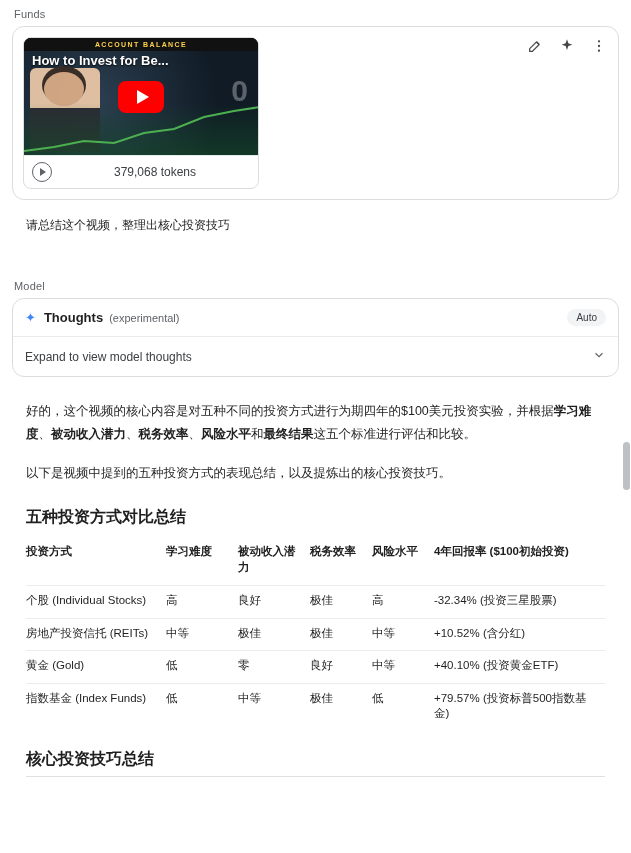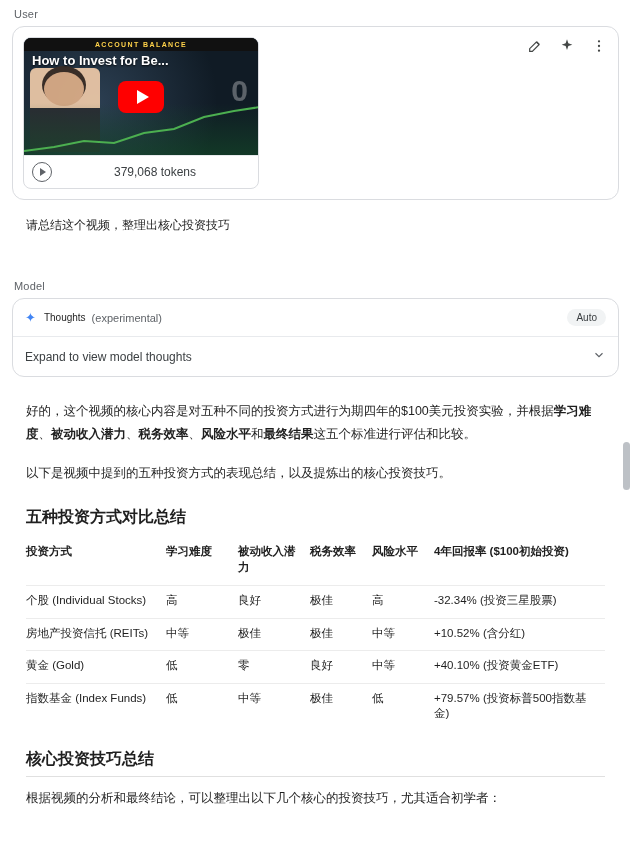--- a/index.html
+++ b/index.html
@@ -209,22 +209,22 @@
     padding: 10px 12px;
     border-bottom: 1px solid #e8eaed;
   }
   .spark {
     color: #4285f4;
     font-size: 13px;
     margin-right: 8px;
     line-height: 1;
   }
   .thoughts-title {
-    font-size: 10px;
-    font-weight: normal;
+    font-size: 13px;
+    font-weight: bold;
     color: #1f1f1f;
   }
   .thoughts-exp {
     font-size: 11px;
     color: #5f6368;
     margin-left: 6px;
     font-weight: normal;
   }
   .auto-chip {
     margin-left: auto;
@@ -313,21 +313,21 @@
     border-radius: 4px;
     background: #bdc1c6;
   }
 </style>
 </head>
 <body>
 
 <div class="page">
 
   <div class="user-section">
-    <div class="role-label">User</div>
+    <div class="role-label">Funds</div>
 
     <div class="user-card">
 
       <div class="user-actions">
         <div class="icon-btn">
           <svg width="16" height="16" viewBox="0 0 24 24" fill="none" stroke="currentColor" stroke-width="1.8">
             <path d="M4 20h4l10-10-4-4L4 16v4z"></path>
             <path d="M14.5 5.5l4 4"></path>
           </svg>
         </div>
@@ -445,21 +445,20 @@
             <td>低</td>
             <td>中等</td>
             <td>极佳</td>
             <td>低</td>
             <td class="ret">+79.57% (投资标普500指数基金)</td>
           </tr>
         </tbody>
       </table>
 
       <h2 class="section-title rule">核心投资技巧总结</h2>
-      <p class="para" style="margin-top:8px">根据视频的分析和最终结论，可以整理出以下几个核心的投资技巧，尤其适合初学者：</p>
 
     </div>
   </div>
 
   <div class="scroll-track">
     <div class="scroll-thumb"></div>
   </div>
 
 </div>
 

